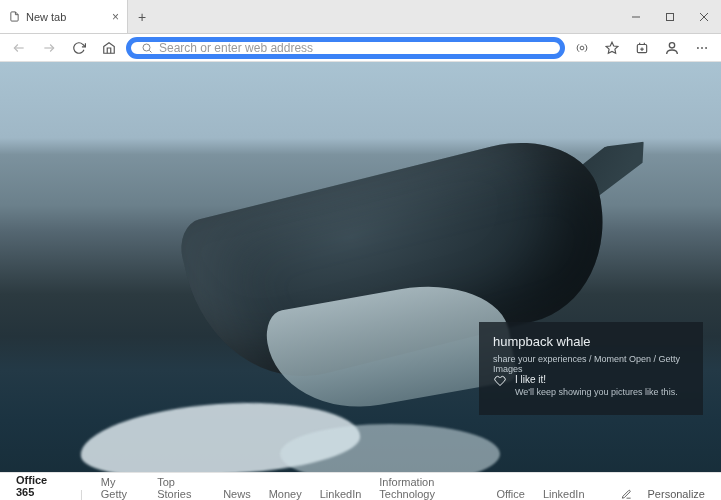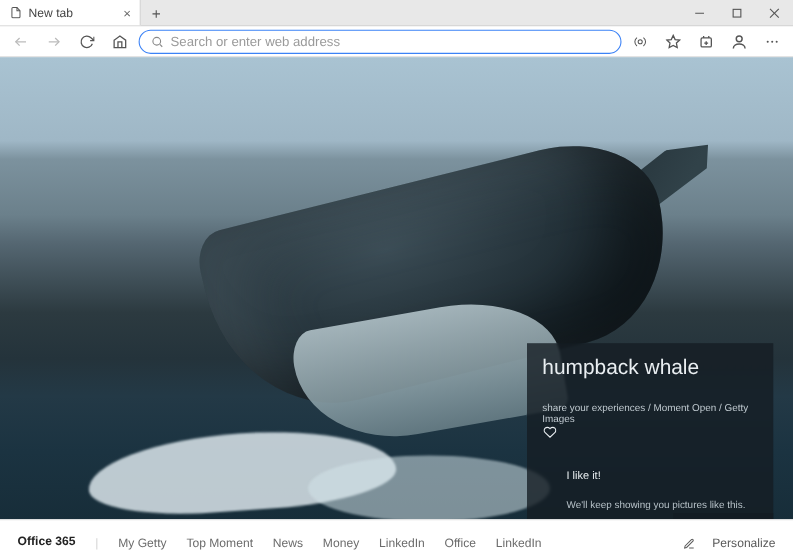--- a/index.html
+++ b/index.html
@@ -1,20 +1,20 @@
 <!DOCTYPE html>
 <html><head>
 <meta charset="utf-8">
 <style>
 * { margin: 0; padding: 0; box-sizing: border-box; font-family: "Segoe UI", Arial, sans-serif; }
 html, body { width: 721px; height: 500px; overflow: hidden; background: #f3f3f3; }
 
 
 .titlebar {
-  display: flex; align-items: stretch; height: 24px;
+  display: flex; align-items: stretch; height: 34px;
   background: #e8e8e8; border-bottom: 1px solid #d0d0d0;
 }
 .tab {
   display: flex; align-items: center; gap: 6px;
   padding: 0 8px; background: #fff; border-right: 1px solid #d0d0d0;
   width: 128px; font-size: 11px; color: #444;
 }
 .tab .favicon { width: 12px; height: 12px; display: inline-flex; align-items: center; justify-content: center; color: #555; }
 .tab .tab-title { flex: 1; white-space: nowrap; overflow: hidden; text-overflow: ellipsis; }
 .tab .close { color: #666; font-size: 12px; line-height: 1; cursor: pointer; }
@@ -27,21 +27,21 @@
 
 
 .toolbar {
   display: flex; align-items: center; gap: 4px;
   height: 28px; padding: 0 6px; background: #fff; border-bottom: 1px solid #e0e0e0;
 }
 .tool-btn { width: 26px; height: 24px; display: flex; align-items: center; justify-content: center; color: #555; cursor: pointer; border-radius: 3px; }
 .tool-btn.disabled { color: #bbb; cursor: default; }
 .omnibox {
   flex: 1; display: flex; align-items: center; gap: 6px;
-  height: 22px; border: 1px solid #3b82f6; border-radius: 11px;
+  height: 22px; border: 5px solid #3b82f6; border-radius: 11px;
   padding: 0 10px; background: #fff;
 }
 .omnibox .srch { color: #888; }
 .omnibox input {
   flex: 1; border: none; outline: none; font-size: 12px; color: #444;
   background: transparent;
 }
 .omnibox input::placeholder { color: #9a9a9a; }
 
 
@@ -102,26 +102,26 @@
   background: rgba(210,225,232,0.55);
 }
 
 
 .info-card {
   position: absolute; right: 18px; top: 260px; width: 224px;
   background: rgba(20,28,34,0.78); color: #e9eef1;
   padding: 12px 14px 10px 14px; font-size: 10px;
   backdrop-filter: blur(1px);
 }
-.info-card .title { font-size: 19px; margin-bottom: 20px; }
+.info-card .title { font-size: 13px; margin-bottom: 5px; }
 .info-card .subtitle { color: #c0cad0; font-size: 9px; }
 .info-card .opt { display: flex; align-items: flex-start; gap: 8px; margin-bottom: 8px; cursor: pointer; }
 .info-card .opt .heart { width: 14px; flex: 0 0 14px; display: flex; justify-content: center; margin-top:1px; }
-.info-card .opt .lbl { font-size: 10px; margin-top: 41px; }
-.info-card .opt .desc { font-size: 9px; color: #b7c2c8; margin-top: 16px; }
+.info-card .opt .lbl { font-size: 10px; }
+.info-card .opt .desc { font-size: 9px; color: #b7c2c8; margin-top: 2px; }
 
 .exit-btn {
   position: absolute; right: 18px; top: 414px;
   display: flex; align-items: center; gap: 6px;
   background: rgba(20,28,34,0.82); color: #e9eef1;
   font-size: 10px; padding: 6px 10px; cursor: pointer;
 }
 
 
 .bottom-nav {
@@ -284,24 +284,25 @@
         </svg>
     </span>
     <span>Exit full view</span>
   </div>
 </div>
 
 <div class="bottom-nav">
   <span class="primary item">Office 365</span>
   <span class="divider">|</span>
   <span class="item">My Getty</span>
-  <span class="item">Top Moment</span>
+  <span class="item">Top Stories</span>
   <span class="item">News</span>
   <span class="item">Money</span>
   <span class="item">LinkedIn</span>
+  <span class="item">Information Technology</span>
   <span class="item">Office</span>
   <span class="item">LinkedIn</span>
   <span class="spacer"></span>
   <span class="personalize">
     <span>
       <svg width="11" height="11" viewBox="0 0 24 24" fill="none" stroke="currentColor" stroke-width="2">
           <path d="M12 20h9"></path>
           <path d="M16.5 3.5a2.12 2.12 0 1 1 3 3L7 19l-4 1 1-4z"></path>
         </svg>
     </span>

